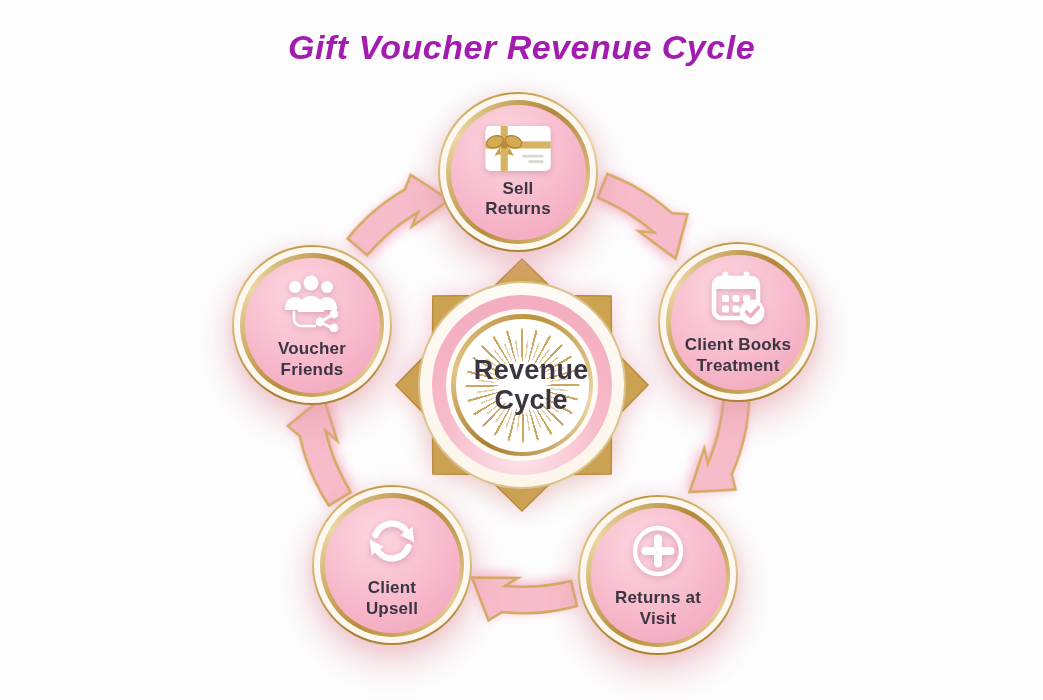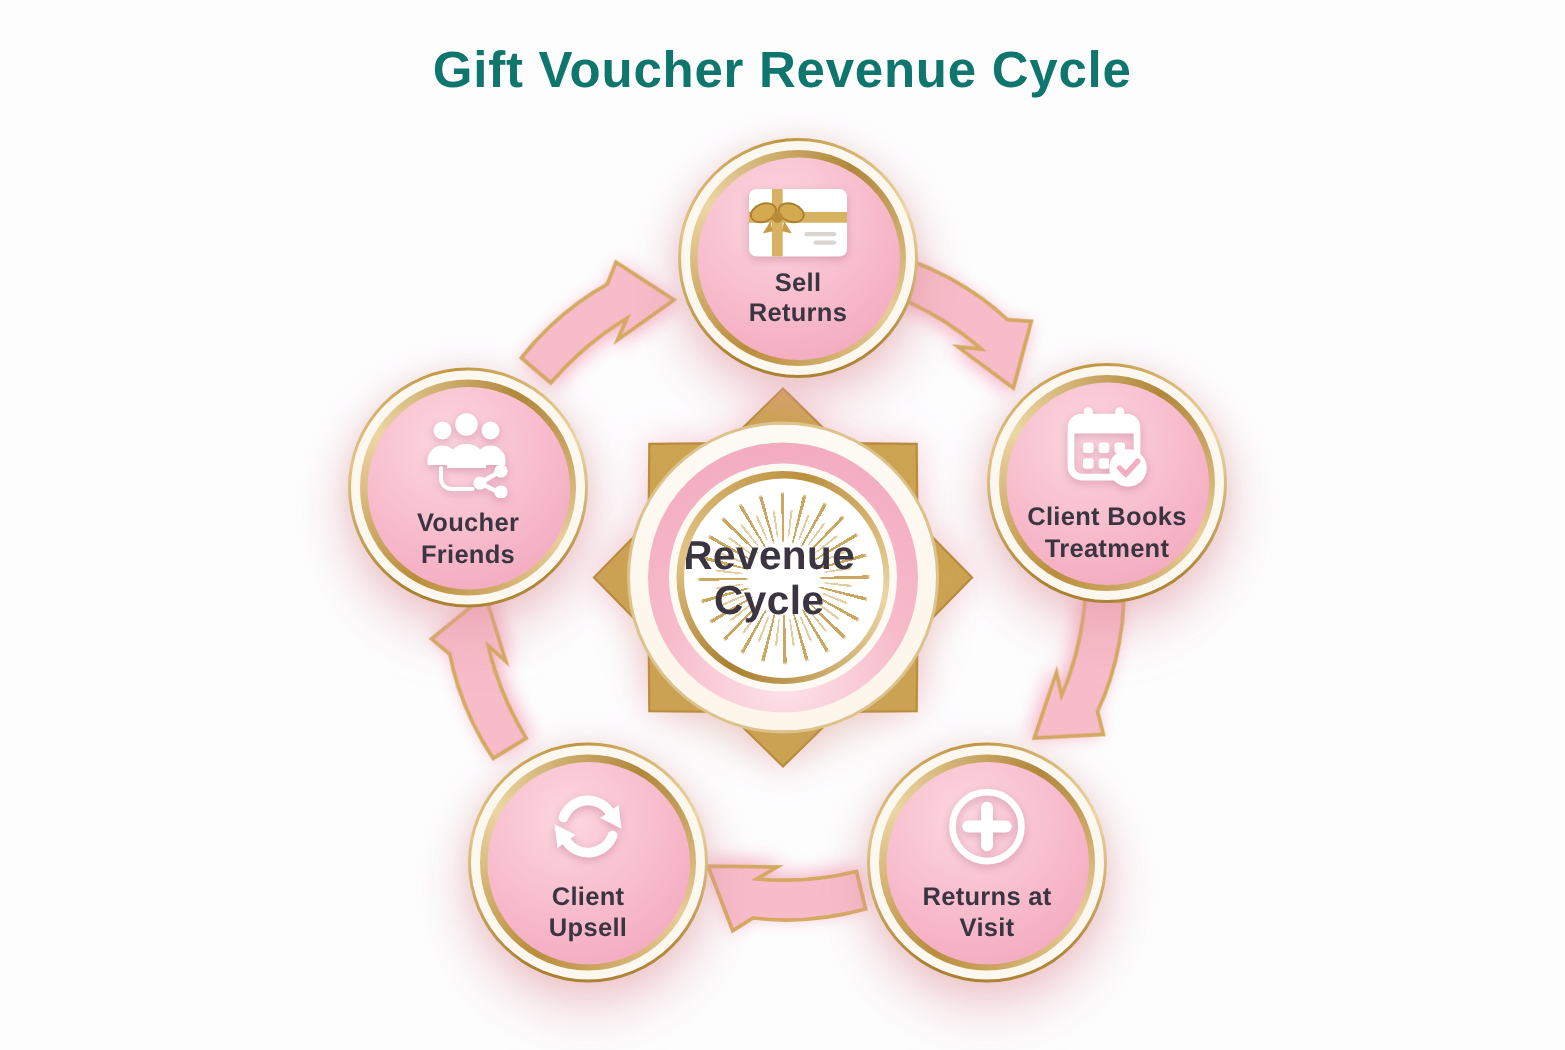--- a/index.html
+++ b/index.html
@@ -4,21 +4,21 @@
 <style>
   * { margin:0; padding:0; box-sizing:border-box; }
   html,body { width:1043px; height:700px; }
   body { font-family:"Liberation Sans", sans-serif; background:#fdfdfe; overflow:hidden; }
 
   .stage { position:relative; width:1043px; height:700px; background:#fdfdfe; }
 
   .title {
     position:absolute; top:28px; left:0; width:100%;
     text-align:center; font-size:34px; font-weight:bold;
-    color:#0f766e; letter-spacing:.5px;
+    color:#a21caf; letter-spacing:.5px;font-style:italic;
   }
 
   
   .deco-layer { position:absolute; left:0; top:0; z-index:1; }
   .arrow { fill:#f7bcca; stroke:#d4a960; stroke-width:2.5; filter:drop-shadow(0 3px 6px rgba(244,167,190,.85)); }
   .star  { fill:#cda451; stroke:#b98c3c; stroke-width:1.5; filter:drop-shadow(0 0 12px rgba(246,180,200,.65)); }
 
   
   .node {
     position:absolute; width:160px; height:160px; border-radius:50%;
@@ -34,24 +34,24 @@
     background:radial-gradient(circle at 40% 28%,#fcd7e0 0%,#f6b5c8 62%,#f1a3ba 100%);
     display:flex; flex-direction:column; align-items:center; justify-content:center;
   }
   .node-icon { flex:none; filter:drop-shadow(0 2px 3px rgba(176,98,130,.4)); }
   .node-label {
     margin-top:7px; text-align:center; font-size:17px; font-weight:bold;
     color:#3b3540; line-height:1.18; letter-spacing:.2px;
   }
   .node-label span { display:block; }
 
-  .n-sell    { left:452px; top:92px;  }
+  .n-sell    { left:438px; top:92px;  }
   .n-books   { left:658px; top:242px; }
   .n-upsell  { left:578px; top:495px; }
-  .n-returns { left:312px; top:495px; }
+  .n-returns { left:312px; top:485px; }
   .n-refers  { left:232px; top:245px; }
 
   
   .hub {
     position:absolute; left:418px; top:281px; width:208px; height:208px; z-index:3;
     border-radius:50%; background:radial-gradient(circle at 50% 30%,#fffefb,#fbf3e6);
     border:2px solid #dcc28d; box-shadow:0 14px 26px rgba(195,150,105,.22);
     display:flex; align-items:center; justify-content:center;
   }
   .hub-pink {
@@ -59,21 +59,21 @@
     background:radial-gradient(circle at 50% 88%,#fde4ea 0%,#f7bbca 45%,#f2a7bd 100%);
     display:flex; align-items:center; justify-content:center;
   }
   .hub-gap  { width:152px; height:152px; border-radius:50%; background:#fdfaf4;
     display:flex; align-items:center; justify-content:center; }
   .hub-gold { width:142px; height:142px; border-radius:50%;
     background:conic-gradient(from 210deg,#a97f30,#e3c386 20%,#bb903d 45%,#ecd6a4 70%,#a97f30);
     padding:4.5px; }
   .hub-core {
     position:relative; width:100%; height:100%; border-radius:50%; background:#fff;
-    display:flex; flex-direction:column; align-items:flex-start; justify-content:center; overflow:hidden;
+    display:flex; flex-direction:column; align-items:flex-end; justify-content:center; overflow:hidden;
   }
   .rays-long, .rays-short { position:absolute; inset:3px; border-radius:50%; pointer-events:none; }
   .rays-long {
     background:repeating-conic-gradient(from -2deg, rgba(197,158,80,.9) 0 2.4deg, transparent 2.4deg 15deg);
     -webkit-mask:radial-gradient(closest-side, transparent 37%, #000 40% 88%, transparent 91%);
             mask:radial-gradient(closest-side, transparent 37%, #000 40% 88%, transparent 91%);
   }
   .rays-short {
     background:repeating-conic-gradient(from 5.5deg, rgba(208,173,98,.6) 0 2deg, transparent 2deg 15deg);
     -webkit-mask:radial-gradient(closest-side, transparent 42%, #000 45% 70%, transparent 73%);

